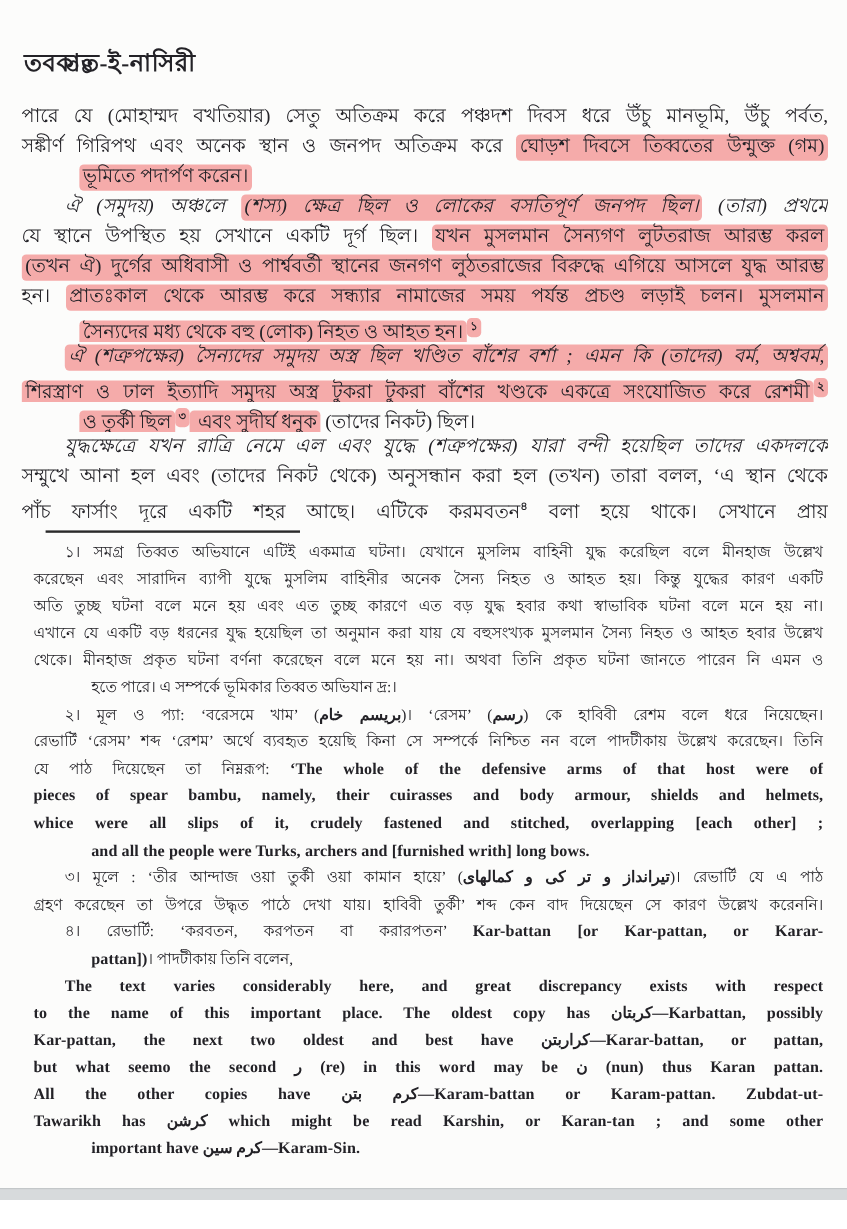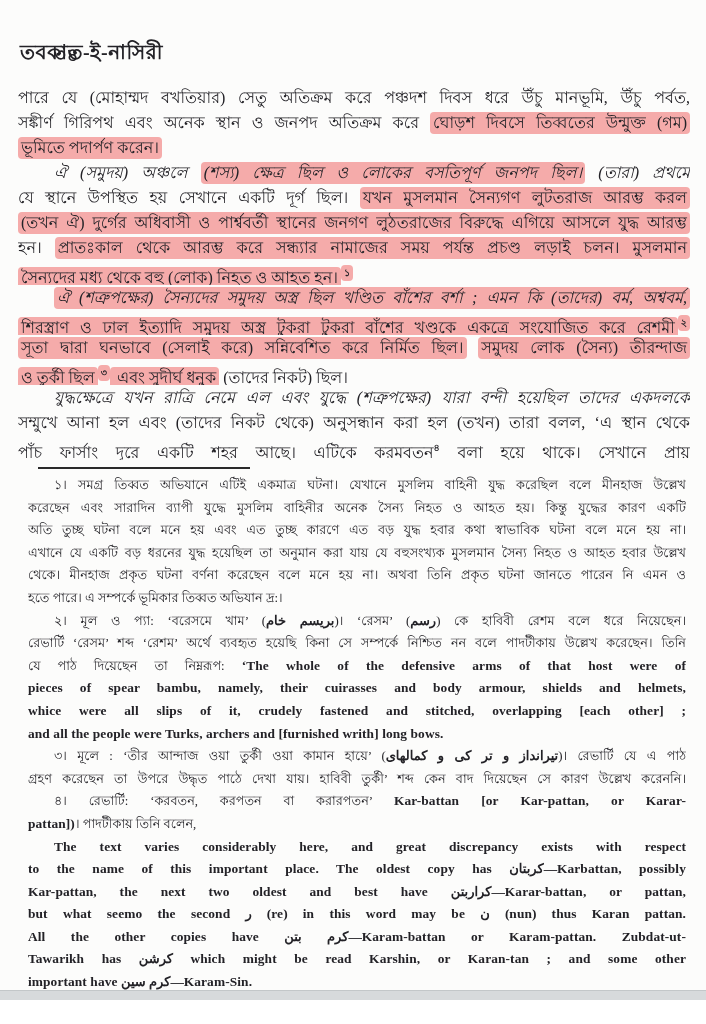--- a/index.html
+++ b/index.html
@@ -40,21 +40,21 @@
   .body-text .line.indent{text-indent:36px;font-style:italic;}
   .footnotes{
     margin:4px 20px 0 28px;
     font-size:12.8px;
   }
   .footnotes .line{
     height:22.6px;line-height:22.6px;overflow:hidden;
     text-align:justify;text-align-last:justify;
   }
   .footnotes .line.indent{text-indent:26px;}
-  .line.nojust{text-align:left;text-align-last:auto;}
+  .line.nojust{text-align:left;text-align-last:auto;margin-left:48px;}
   .fn-sep{
     margin:7px 0 5px 38px;
     width:212px;height:0;
     border-top:2px solid #2a2a2a;
   }
   .hl{
     background:var(--highlight);
     border-radius:4px;
     padding:2px 3px 3px 3px;
     box-decoration-break:clone;
@@ -95,21 +95,20 @@
       <div class="line"><span>পারে যে (মোহাম্মদ বখতিয়ার) সেতু অতিক্রম করে পঞ্চদশ দিবস ধরে উঁচু মানভূমি, উঁচু পর্বত,</span></div>
       <div class="line"><span>সঙ্কীর্ণ গিরিপথ এবং অনেক স্থান ও জনপদ অতিক্রম করে </span><span class="hl">ঘোড়শ দিবসে তিব্বতের উন্মুক্ত (গম)</span></div>
       <div class="line nojust"><span class="hl">ভূমিতে পদার্পণ করেন।</span></div>
       <div class="line indent"><span>ঐ (সমুদয়) অঞ্চলে </span><span class="hl">(শস্য) ক্ষেত্র ছিল ও লোকের বসতিপূর্ণ জনপদ ছিল।</span><span> (তারা) প্রথমে</span></div>
       <div class="line"><span>যে স্থানে উপস্থিত হয় সেখানে একটি দূর্গ ছিল। </span><span class="hl">যখন মুসলমান সৈন্যগণ লুটতরাজ আরম্ভ করল</span></div>
       <div class="line"><span class="hl">(তখন ঐ) দুর্গের অধিবাসী ও পার্শ্ববর্তী স্থানের জনগণ লুঠতরাজের বিরুদ্ধে এগিয়ে আসলে যুদ্ধ আরম্ভ</span></div>
       <div class="line"><span>হন। </span><span class="hl">প্রাতঃকাল থেকে আরম্ভ করে সন্ধ্যার নামাজের সময় পর্যন্ত প্রচণ্ড লড়াই চলন। মুসলমান</span></div>
       <div class="line nojust"><span class="hl">সৈন্যদের মধ্য থেকে বহু (লোক) নিহত ও আহত হন।</span><span class="hl sup">১</span></div>
       <div class="line indent"><span class="hl">ঐ (শত্রুপক্ষের) সৈন্যদের সমুদয় অস্ত্র ছিল খণ্ডিত বাঁশের বর্শা ; এমন কি (তাদের) বর্ম, অশ্ববর্ম,</span></div>
       <div class="line"><span class="hl">শিরস্ত্রাণ ও ঢাল ইত্যাদি সমুদয় অস্ত্র টুকরা টুকরা বাঁশের খণ্ডকে একত্রে সংযোজিত করে রেশমী</span><span class="hl sup">২</span></div>
-      <div class="line"><span class="hl">সূতা দ্বারা ঘনভাবে (সেলাই করে) সন্নিবেশিত করে নির্মিত ছিল।</span><span> </span><span class="hl">সমুদয় লোক (সৈন্য) তীরন্দাজ</span></div>
       <div class="line nojust"><span class="hl">ও তুর্কী ছিল</span><span class="hl sup">৩</span><span class="hl"> এবং সুদীর্ঘ ধনুক</span><span> (তাদের নিকট) ছিল।</span></div>
       <div class="line indent"><span>যুদ্ধক্ষেত্রে যখন রাত্রি নেমে এল এবং যুদ্ধে (শত্রুপক্ষের) যারা বন্দী হয়েছিল তাদের একদলকে</span></div>
       <div class="line"><span>সম্মুখে আনা হল এবং (তাদের নিকট থেকে) অনুসন্ধান করা হল (তখন) তারা বলল, ‘এ স্থান থেকে</span></div>
       <div class="line"><span>পাঁচ ফার্সাং দূরে একটি শহর আছে। এটিকে করমবতন</span><span class="sup">৪</span><span> বলা হয়ে থাকে। সেখানে প্রায়</span></div>
     </div>
 
   <div class="fn-sep"></div>
 
   <div class="footnotes">
       <div class="line indent"><span>১। সমগ্র তিব্বত অভিযানে এটিই একমাত্র ঘটনা। যেখানে মুসলিম বাহিনী যুদ্ধ করেছিল বলে মীনহাজ উল্লেখ</span></div>

